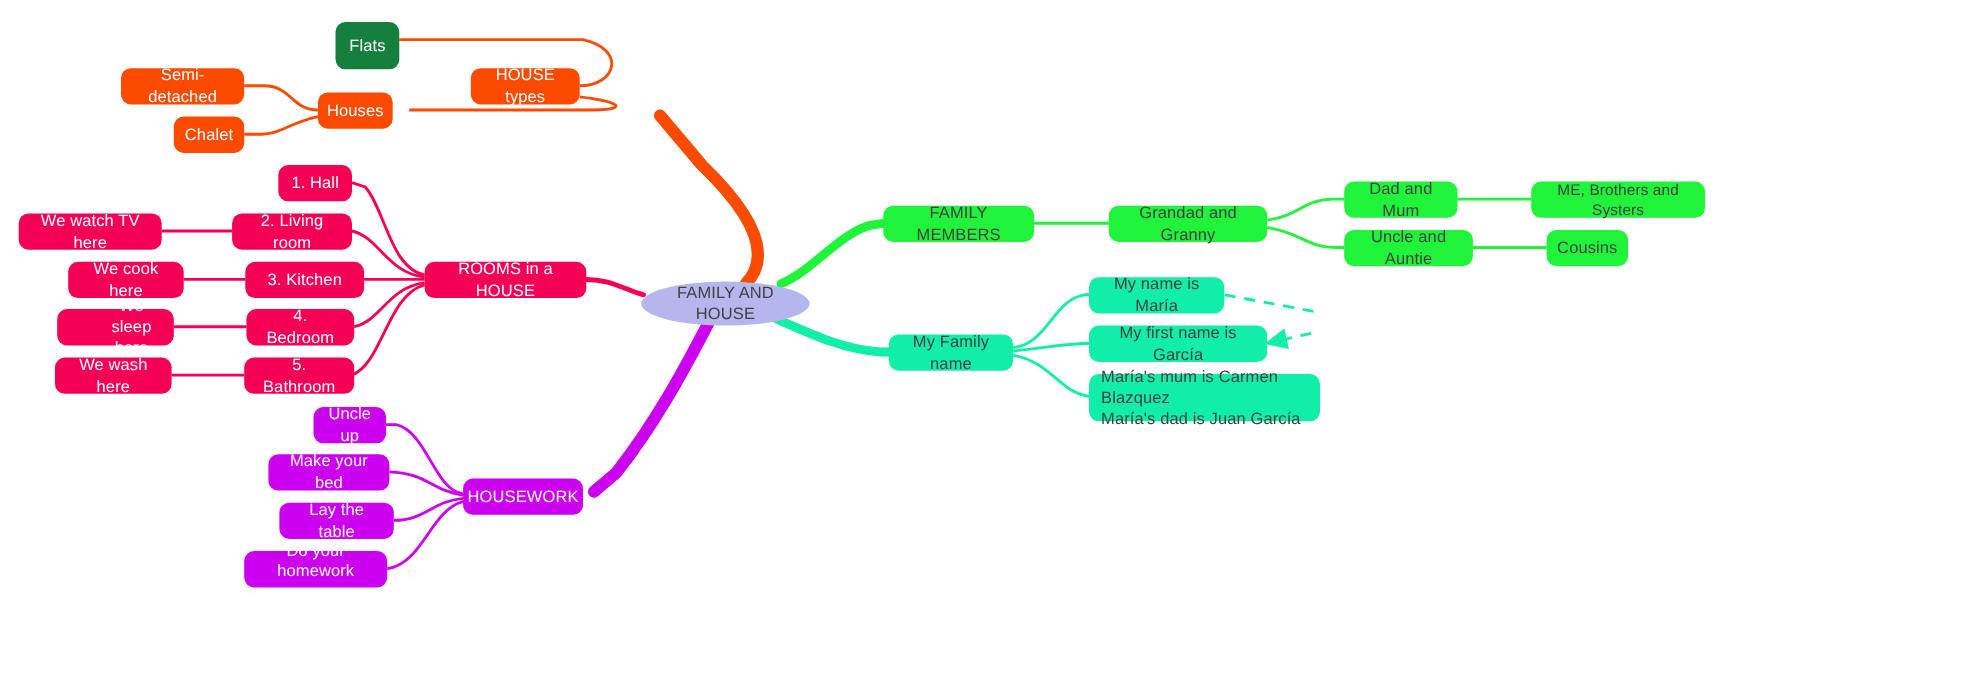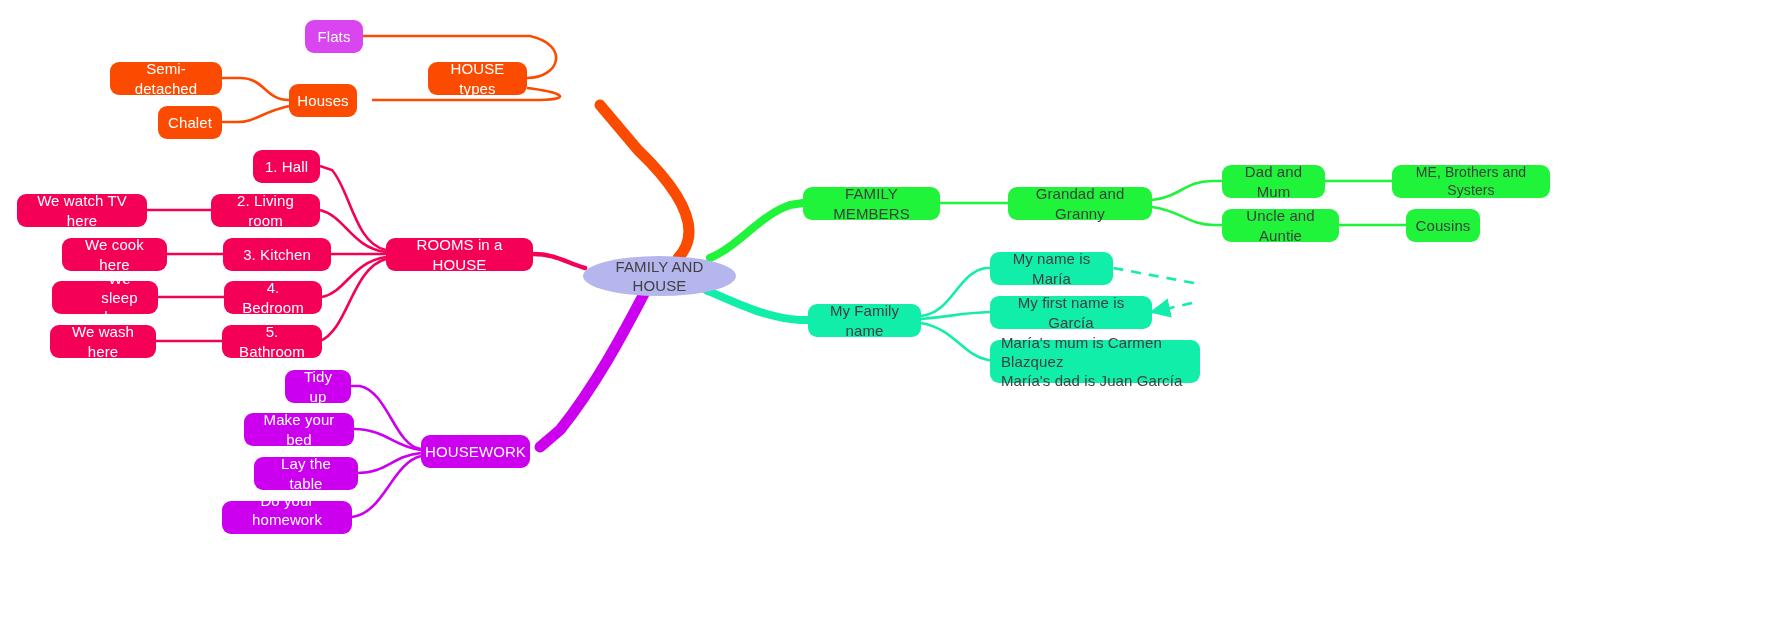--- a/index.html
+++ b/index.html
@@ -90,21 +90,21 @@
 
     <path d="M706,290 C740,305 768,318 800,320 L808,320" fill="none" stroke="#11EEAA" stroke-width="8" stroke-linecap="round"></path>
     <path d="M921,316 C952,313 958,272 986,268 L995,268" fill="none" stroke="#11EEAA" stroke-width="2.6"></path>
     <path d="M921,319 C955,316 960,313 990,312" fill="none" stroke="#11EEAA" stroke-width="2.6"></path>
     <path d="M921,323 C955,329 962,355 988,360 L995,361" fill="none" stroke="#11EEAA" stroke-width="2.6"></path>
 
     <path d="M1194,283 L1113,268" fill="none" stroke="#11EEAA" stroke-width="2.6" stroke-dasharray="10 8"></path>
     <path d="M1192,303 L1152,312" fill="none" stroke="#11EEAA" stroke-width="2.6" stroke-dasharray="10 8" marker-end="url(#arrowTeal)"></path>
   </svg>
 
-  <div class="node t-light" style="left:305px; top:20px; width:58px; height:33px; background:#d946ef;">
+  <div class="node t-light" style="left:305px; top:20px; width:58px; height:43px; background:#15803d;">
     <span>Flats</span>
   </div>
 
   <div class="node t-light" style="left:110px; top:62px; width:112px; height:33px; background:#FB4B00;">
     <span>Semi-detached</span>
   </div>
 
   <div class="node t-light" style="left:289px; top:84px; width:68px; height:33px; background:#FB4B00;">
     <span>Houses</span>
   </div>
@@ -151,21 +151,21 @@
 
   <div class="node t-light" style="left:50px; top:325px; width:106px; height:33px; background:#F50057;">
     <span>We wash here</span>
   </div>
 
   <div class="node t-light" style="left:222px; top:325px; width:100px; height:33px; background:#F50057;">
     <span>5. Bathroom</span>
   </div>
 
   <div class="node t-light" style="left:285px; top:370px; width:66px; height:33px; background:#CC00EE;">
-    <span>Tidy up</span>
+    <span>Uncle up</span>
   </div>
 
   <div class="node t-light" style="left:244px; top:413px; width:110px; height:33px; background:#CC00EE;">
     <span>Make your bed</span>
   </div>
 
   <div class="node t-light" style="left:421px; top:435px; width:109px; height:33px; background:#CC00EE;">
     <span>HOUSEWORK</span>
   </div>
 

